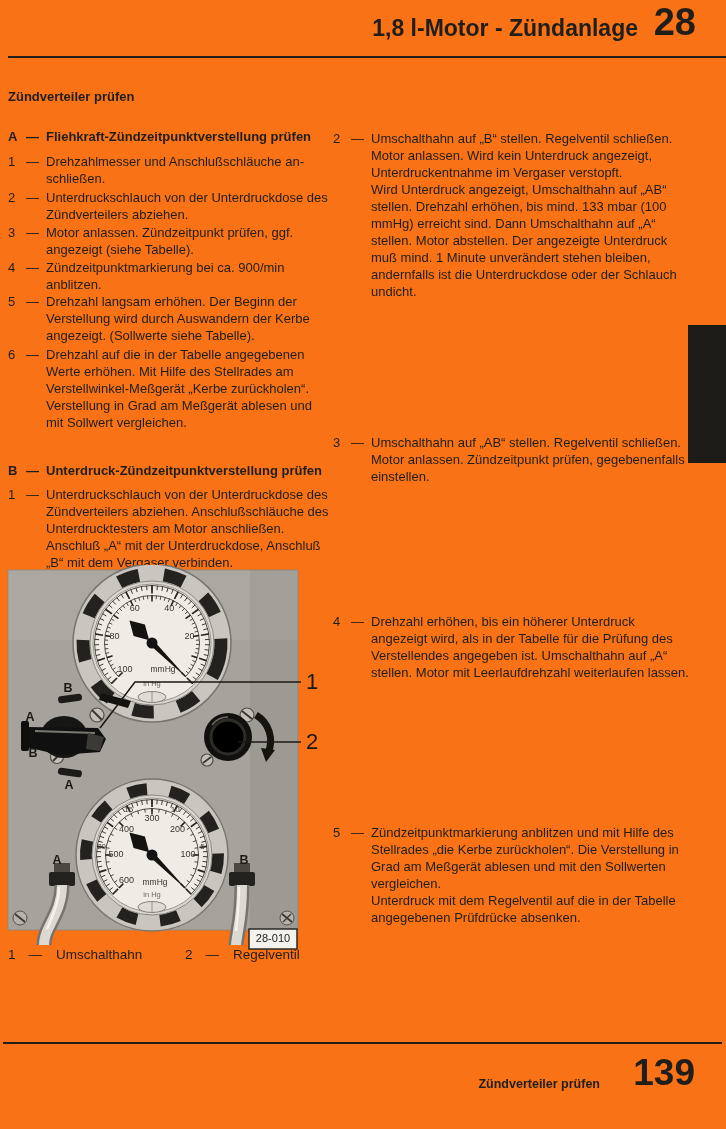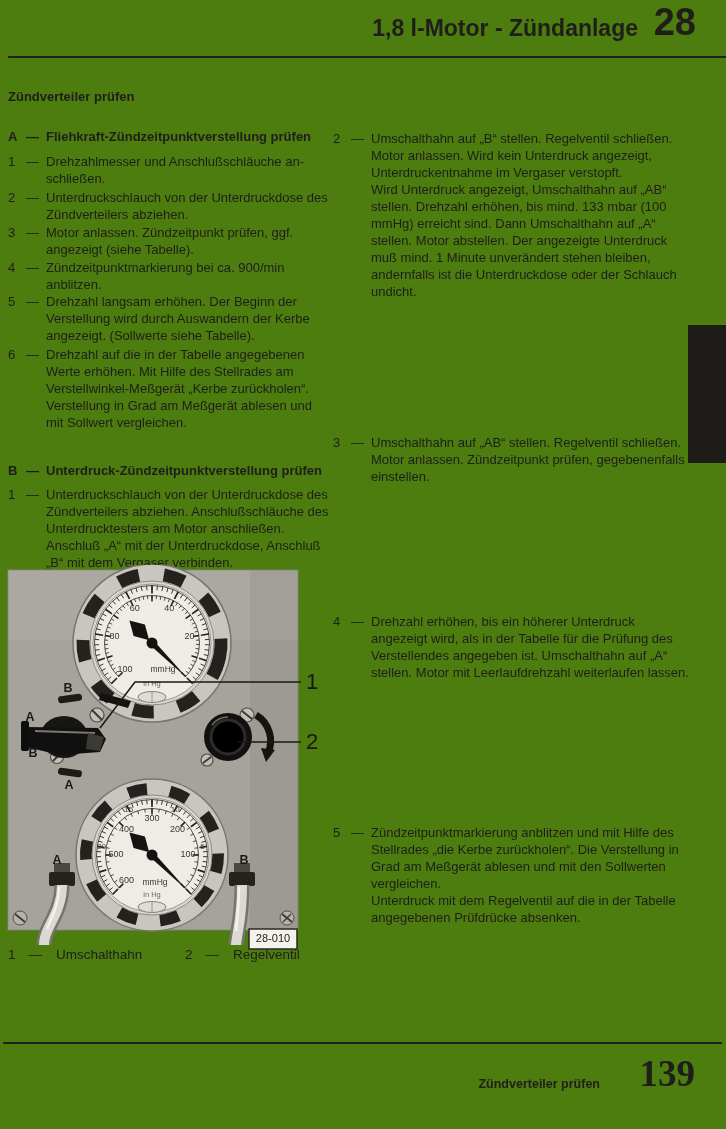--- a/index.html
+++ b/index.html
@@ -1,19 +1,19 @@
 <!DOCTYPE html>
 <html><head>
 <meta charset="utf-8">
 <style>
   html,body{margin:0;padding:0;}
   .page{
     position:relative;
     width:726px;height:1129px;
-    background:#4d7c0f;
+    background:#f97316;
     font-family:"Liberation Sans",sans-serif;
     color:#1f1e1a;
     overflow:hidden;
   }
   .hdr-title{position:absolute;top:15px;right:88px;font-size:23px;font-weight:bold;white-space:nowrap;}
   .hdr-num{position:absolute;top:1px;right:30px;font-size:38px;font-weight:bold;}
   .top-rule{position:absolute;left:8px;right:0;top:56px;height:2px;background:#21201c;}
   .page-heading{position:absolute;left:8px;top:89px;font-size:13px;font-weight:bold;}
   .thumb-tab{position:absolute;right:0;top:325px;width:38px;height:138px;background:#1d1c19;}
 
@@ -38,21 +38,21 @@
   .ref-text{font-size:11px;fill:#23221e;}
 
   .caption-item{position:absolute;top:947px;display:inline-flex;font-size:13.5px;}
   .caption-item .num{margin-right:13px;}
   .caption-item .dash{margin-right:14px;}
   .cap1{left:8px;}
   .cap2{left:185px;}
 
   .footer-rule{position:absolute;left:3px;right:4px;top:1042px;height:2px;background:#21201c;}
   .footer-label{position:absolute;top:1077px;right:126px;font-size:12.5px;font-weight:bold;}
-  .footer-num{position:absolute;top:1052px;right:31px;font-size:37px;font-weight:bold;font-family:Liberation Serif, serif;}
+  .footer-num{position:absolute;top:1052px;right:31px;font-size:37px;font-weight:bold;}
 </style>
 </head>
 <body>
 
 <div class="page">
 
   <div class="hdr-title">1,8 l-Motor - Zündanlage</div>
   <div class="hdr-num">28</div>
   <div class="top-rule"></div>
 

